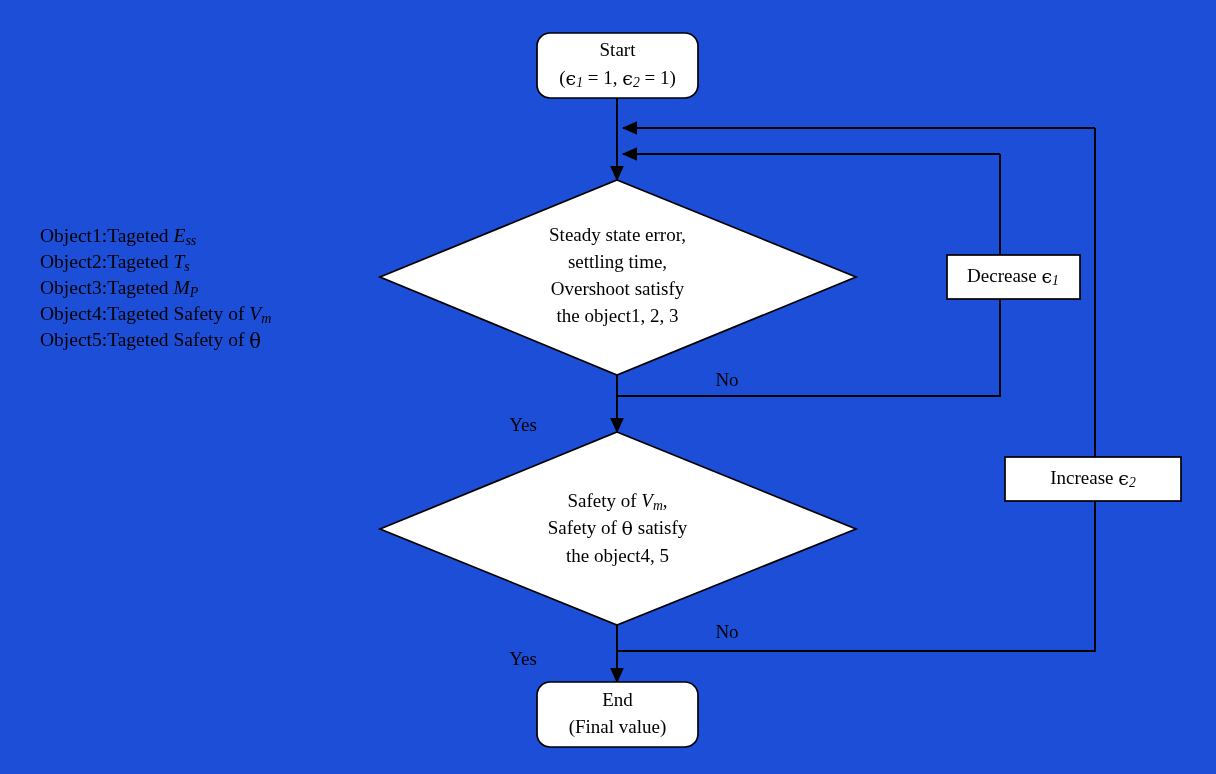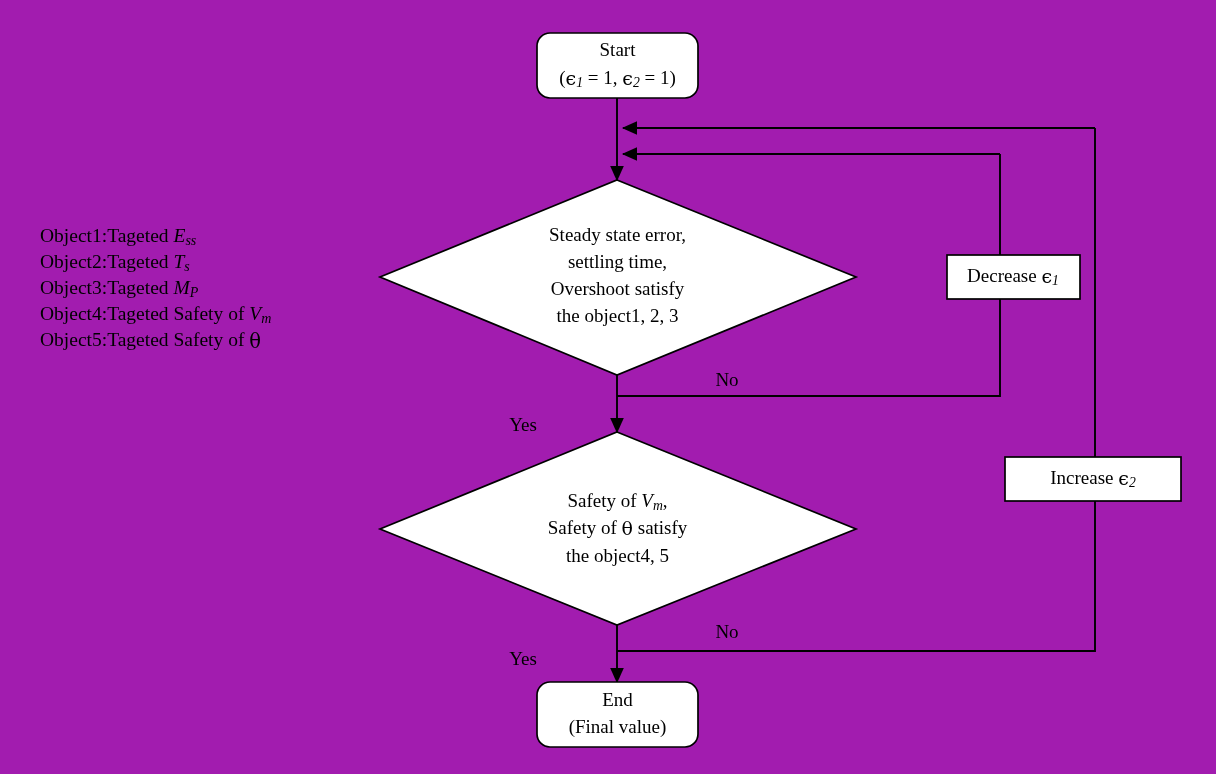--- a/index.html
+++ b/index.html
@@ -9,21 +9,21 @@
     background: #ffffff;
   }
   body {
     font-family: "Liberation Serif", "DejaVu Serif", serif;
     color: #000000;
   }
   #canvas {
     position: relative;
     width: 1216px;
     height: 774px;
-    background: #a21caf;
+    background: #1d4ed8;
     overflow: hidden;
   }
   svg#diagram {
     position: absolute;
     left: 0;
     top: 0;
     width: 1216px;
     height: 774px;
   }
   .node-text {

